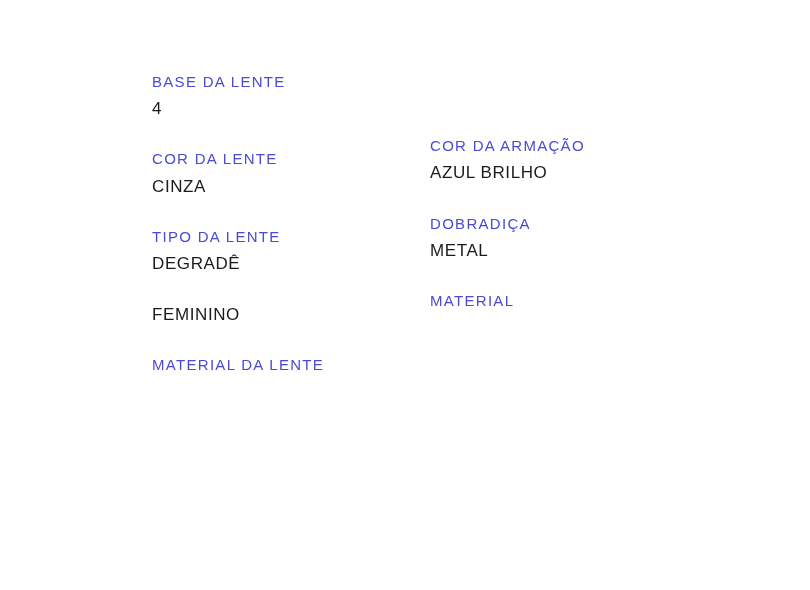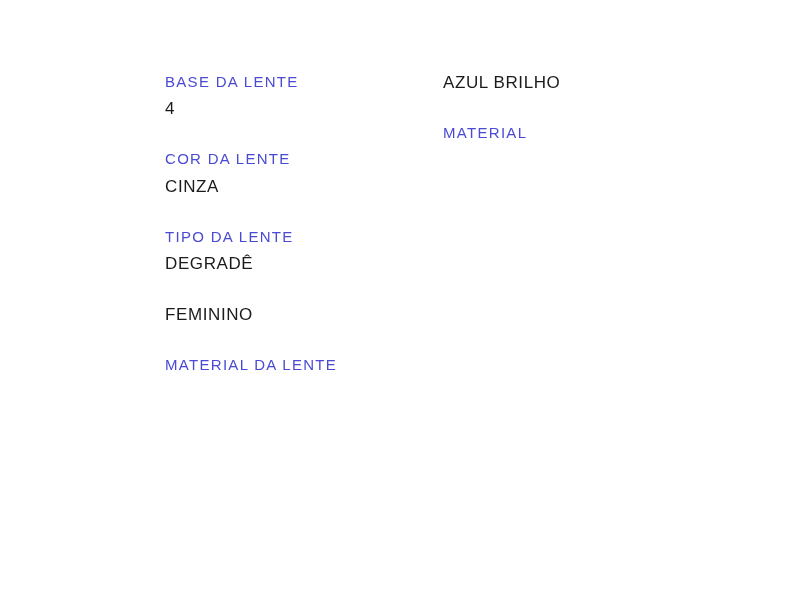--- a/index.html
+++ b/index.html
@@ -9,25 +9,25 @@
   body {
     width: 810px;
     height: 590px;
     background: #ffffff;
     font-family: "Liberation Sans", sans-serif;
     overflow: hidden;
   }
   .spec-sheet {
     position: absolute;
     top: 72px;
-    left: 165px;
+    left: 152px;
     width: 620px;
     display: flex;
     flex-direction: row;
-    align-items: flex-start;
+    align-items: center;
     gap: 0;
   }
   .spec-column {
     display: flex;
     flex-direction: column;
   }
   .spec-column.col-left {
     width: 278px;
   }
   .spec-column.col-right {
@@ -83,23 +83,28 @@
 
     <div class="spec-item">
       <p class="spec-label">MATERIAL DA LENTE</p>
     </div>
 
   </div>
 
   <div class="spec-column col-right">
 
     <div class="spec-item">
+      <p class="spec-label">COR DA ARMAÇÃO</p>
       <p class="spec-value">AZUL BRILHO</p>
     </div>
 
+    <div class="spec-item">
+      <p class="spec-label">DOBRADIÇA</p>
+      <p class="spec-value">METAL</p>
+    </div>
 
     <div class="spec-item">
       <p class="spec-label">MATERIAL</p>
     </div>
 
   </div>
 
 </div>
 
 </body></html>

